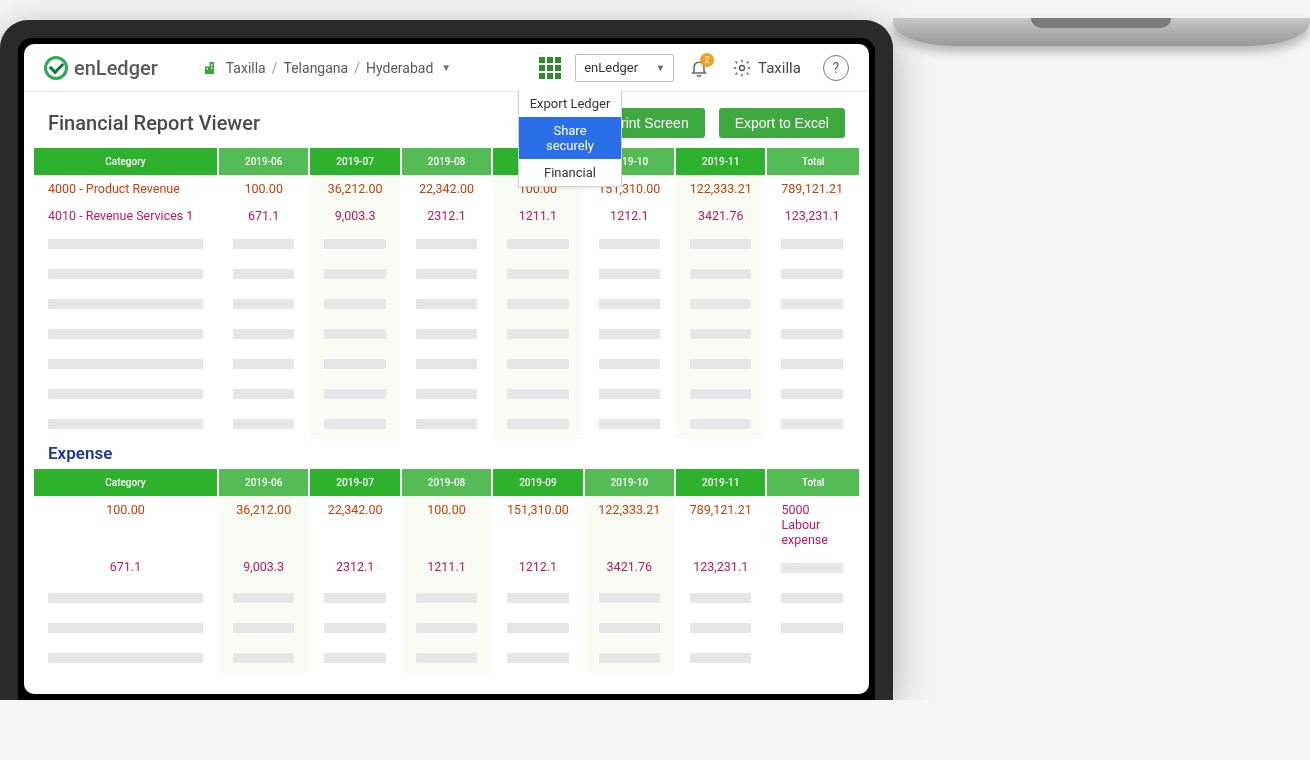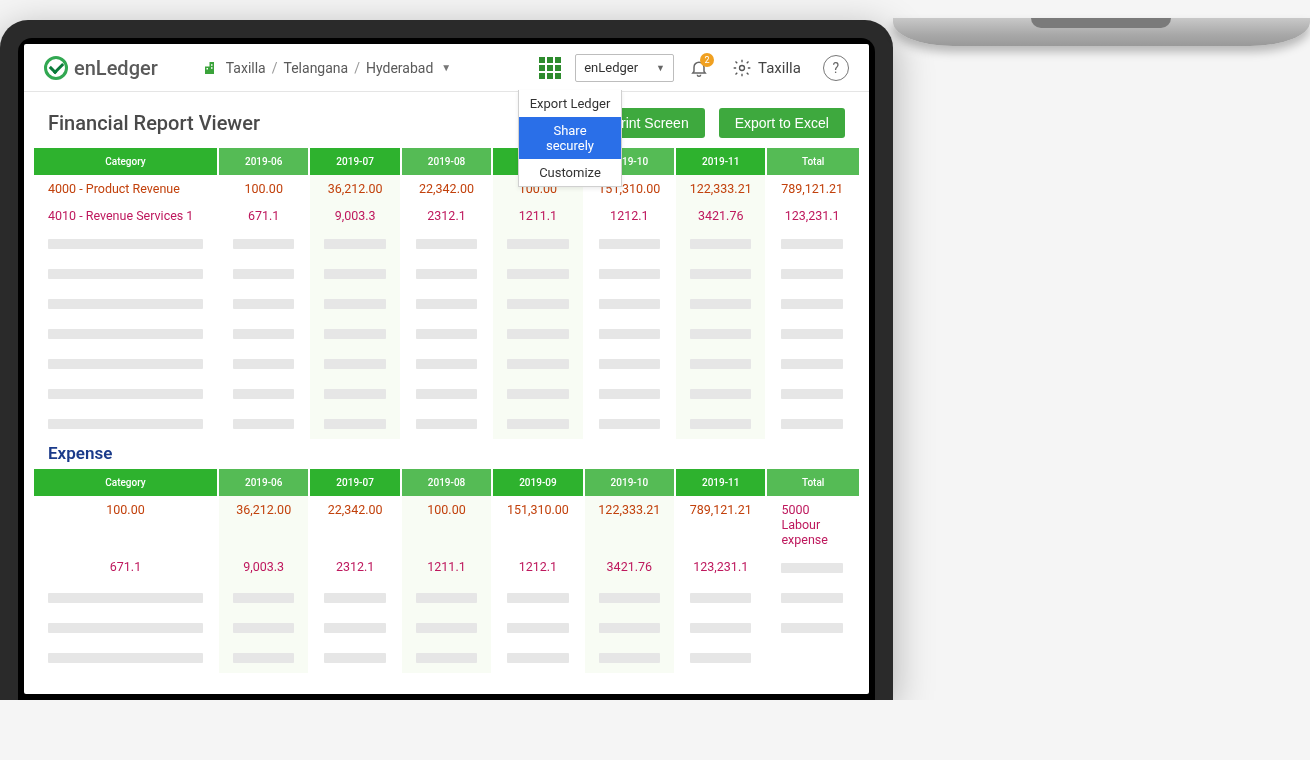--- a/index.html
+++ b/index.html
@@ -20,21 +20,21 @@
     position: relative;
   }
   .laptop-inner {
     background: #000;
     border-radius: 14px 14px 0 0;
     padding: 6px;
   }
   .screen {
     background: #fff;
     height: 650px;
-    border-radius: 2px;
+    border-radius: 10px;
     overflow: hidden;
     display: flex;
     flex-direction: column;
     position: relative;
   }
   .laptop-base {
     width: 1290px;
     height: 28px;
     background: linear-gradient(180deg,#c8c8c8 0%,#a8a8a8 60%,#999 100%);
     border-radius: 0 0 60px 60px / 0 0 24px 24px;
@@ -302,21 +302,21 @@
             <span>Taxilla</span>
           </div>
           <div class="help">
             <span>?</span>
           </div>
         </div>
 
         <div class="dropdown" id="dropdown-host">
             <div class="dropdown-item">Export Ledger</div>
             <div class="dropdown-item active">Share securely</div>
-            <div class="dropdown-item">Customize</div>
+            <div class="dropdown-item">Financial</div>
           </div>
       </div>
 
       <div class="content">
         <div class="page-title-row">
           <div class="page-title">Financial Report Viewer</div>
           <div class="actions">
             <button class="btn-green">Print Screen</button>
             <button class="btn-green">Export to Excel</button>
           </div>

